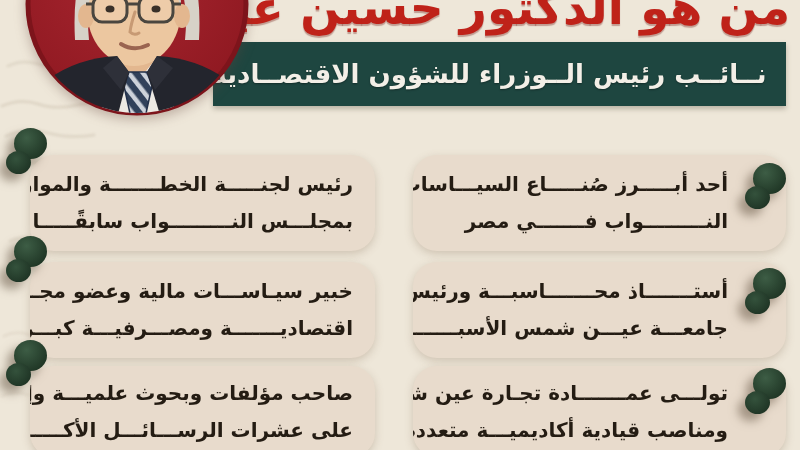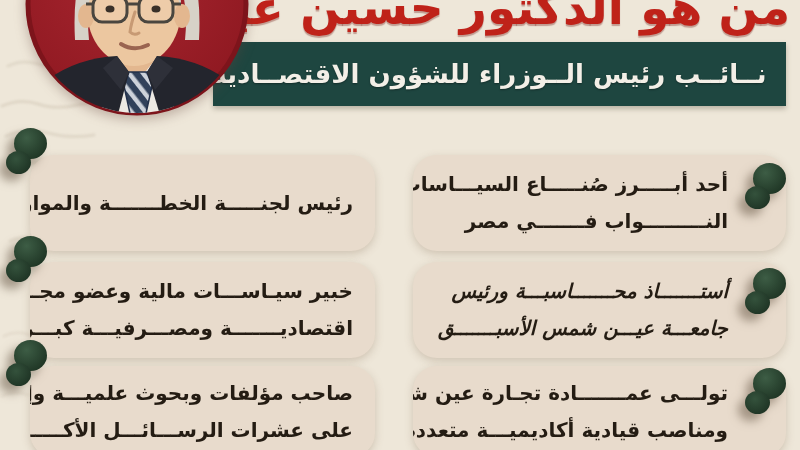--- a/index.html
+++ b/index.html
@@ -52,21 +52,21 @@
     overflow:hidden;
   }
   .card .line{
     direction:rtl;text-align:right;white-space:nowrap;
     color:var(--ink,#241c13);font-weight:bold;font-size:20px;line-height:37px;
   }
   
   .card.rc{left:413px;width:373px;padding:4px 0;}
   .card.rc .line{padding-right:58px;padding-left:14px;}
   .r1{top:155px;height:88px;}
-  .r2{top:262px;height:88px;font-style:italic;}
+  .r2{top:262px;height:88px;}
   .r3{top:366px;height:83px;}
   
   .card.lc{left:30px;width:345px;padding:4px 0;}
   .card.lc .line{padding-right:22px;padding-left:12px;}
   .l1{top:155px;height:88px;}
   .l2{top:262px;height:88px;}
   .l3{top:366px;height:83px;}
 
   
   .pin{position:absolute;width:44px;height:48px;z-index:6;
@@ -168,20 +168,21 @@
     <div class="line">أستـــــــاذ محـــــــاسبـــة ورئيس</div>
     <div class="line">جامعـــة عيـــن شمس الأسبـــــــق</div>
   </div>
   <div class="card rc r3">
     <div class="line">تولـــى عمـــــــادة تجـارة عين شمس</div>
     <div class="line">ومناصب قيادية أكاديميـــة متعددة</div>
   </div>
 
   <div class="card lc l1">
     <div class="line">رئيس لجنـــــة الخطـــــــة والموازنـة</div>
+    <div class="line">بمجلـــس النـــــــــواب سابقًـــــا</div>
   </div>
   <div class="card lc l2">
     <div class="line">خبير سيـاســـات مالية وعضو مجـــالس</div>
     <div class="line">اقتصاديـــــــة ومصـــرفيـــة كبـــرى</div>
   </div>
   <div class="card lc l3">
     <div class="line">صاحب مؤلفات وبحوث علميـــة وإشراف</div>
     <div class="line">على عشرات الرســـائـــل الأكـــــاديمية</div>
   </div>
 

